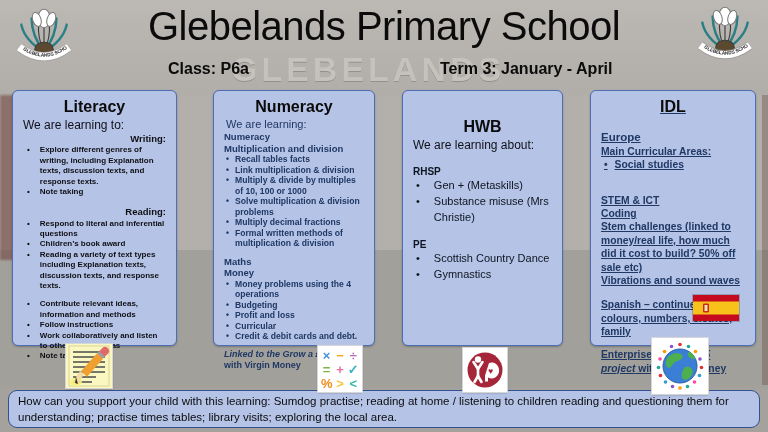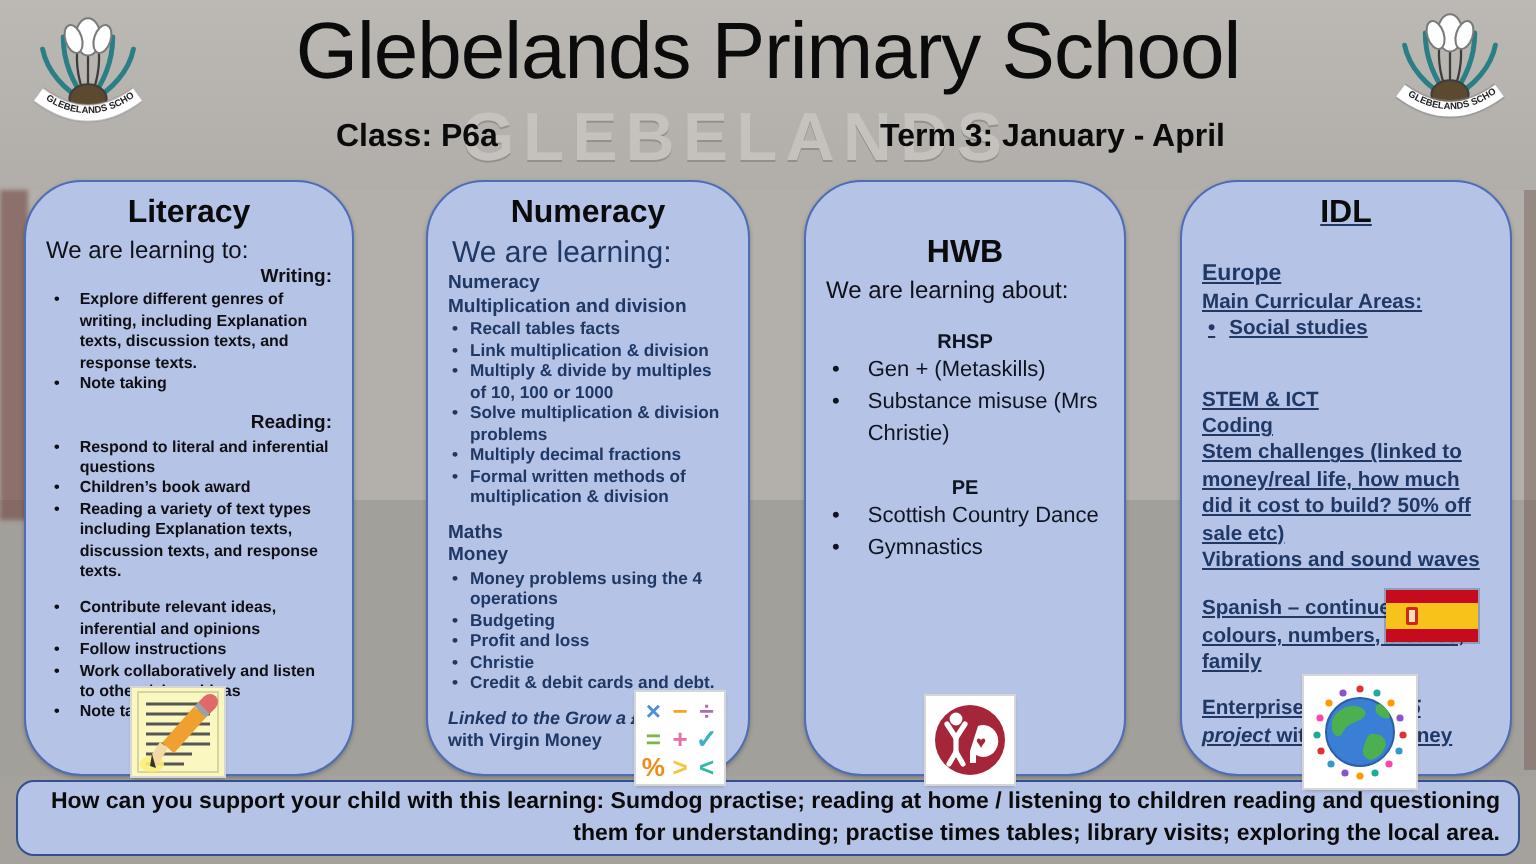--- a/index.html
+++ b/index.html
@@ -27,36 +27,36 @@
     font-size:40px; font-weight:normal; color:#0b0b0b; letter-spacing:-0.5px;
   }
   .sub-label { position:absolute; top:60px; font-size:16px; font-weight:bold; color:#0b0b0b; }
   .class-label { left:168px; }
   .term-label { left:440px; }
   .logo { position:absolute; width:66px; height:68px; }
   .logo-left { left:11px; top:3px; }
   .logo-right { left:692px; top:1px; }
   
   .card {
-    position:absolute; top:90px; height:298px;
+    position:absolute; top:90px; height:256px;
     background:#b4c3e6;
     border:1.5px solid #4d6db5;
-    border-radius:29px;
+    border-radius:6px;
     padding:7px 10px 6px 10px;
     box-shadow:0 1px 2px rgba(0,0,0,.25);
   }
   .card-literacy { left:12px;  width:165px; }
   .card-numeracy { left:213px; width:162px; }
   .card-hwb      { left:402px; width:161px; }
   .card-idl      { left:590px; width:166px; }
   .card-title { text-align:center; font-size:16px; font-weight:bold; color:#0b0b0b; }
   .card-hwb .card-title { margin-top:20px; }
   .card-idl .card-title { margin-bottom:14px; }
   .intro { font-size:12px; color:#101018; margin:2px 0 1px 0; }
-  .card-numeracy .intro { font-size:15px; color:#1f3864; font-weight:normal; padding-left:2px; }
+  .card-numeracy .intro { font-size:11px; color:#1f3864; font-weight:normal; padding-left:2px; }
   
   .blk { color:inherit; }
   .blk .btxt { display:block; }
   .blk.heading .btxt { font-weight:bold; }
   .blk.text .btxt { font-weight:bold; }
   .blk.bullet { display:flex; }
   .blk.bullet::before { content:"•"; flex:0 0 auto; }
   .blk.gap { height:8px; }
   
   .card-literacy { color:#101014; }
@@ -66,21 +66,21 @@
   
   .card-numeracy { color:#1f3864; }
   .card-numeracy .blk { font-size:8.6px; line-height:1.22; font-weight:bold; }
   .card-numeracy .blk.heading { font-size:9.5px; }
   .card-numeracy .blk.bullet::before { margin:0 6px 0 2px; }
   .card-numeracy .blk.gap { height:7px; }
   .num-footer { margin-top:7px; font-size:9px; font-weight:bold; color:#1f3864; line-height:1.25; }
   
   .card-hwb { color:#0e1420; }
   .card-hwb .blk { font-size:11px; line-height:1.45; }
-  .card-hwb .blk.heading { font-size:10px; line-height:1.3;text-align:center; }
+  .card-hwb .blk.heading { font-size:10px; line-height:1.3; }
   .card-hwb .blk.bullet::before { margin:0 14px 0 3px; }
   .card-hwb .blk.gap { height:12px; }
   
   .card-idl { color:#1f3864;text-decoration:underline; }
   .card-idl .blk { font-size:10.3px; line-height:1.3; font-weight:bold; }
   .card-idl .blk.heading.big { font-size:11.5px; }
   .card-idl .blk.bullet { font-weight:bold;text-align:right; }
   .card-idl .blk.bullet::before { margin:0 7px 0 3px; }
   .card-idl .blk.gap { height:11px; }
   .idl-enterprise { margin-top:10px; font-size:10.3px; font-weight:bold; line-height:1.3; width:92%; }
@@ -90,21 +90,21 @@
   .icon-math { left:318px; top:346px; width:44px; height:46px; display:grid; grid-template-columns:repeat(3,1fr); align-items:center; justify-items:center; font-weight:bold; font-size:13px; line-height:1; padding:2px; }
   .icon-hwb { left:463px; top:348px; width:44px; height:44px; display:flex; align-items:center; justify-content:center; }
   .icon-globe { left:652px; top:338px; width:56px; height:56px; display:flex; align-items:center; justify-content:center; }
   .icon-flag { position:absolute; left:102px; top:204px; width:46px; height:26px; z-index:6; box-shadow:0 0 0 1px rgba(0,0,0,.2); }
   
   .bottom-bar {
     position:absolute; left:8px; top:390px; width:752px; height:38px;
     background:#b4c3e6; border:1.5px solid #33508f; border-radius:9px;
     padding:3px 9px; z-index:4;
   }
-  .bottom-bar p { font-size:11.5px; font-weight:bold; color:#0b0b0b; line-height:1.35;text-align:right; }
+  .bottom-bar p { font-size:11.5px; font-weight:normal; color:#0b0b0b; line-height:1.35; }
 </style>
 </head>
 <body>
 
 <div class="bg-band-1"></div>
 <div class="bg-band-2"></div>
 <div class="bg-band-3"></div>
 <div class="bg-maroon"></div>
 <div class="bg-maroon-r"></div>
 <div class="watermark">GLEBELANDS</div>
@@ -202,21 +202,21 @@
       <div class="blk bullet">
         <span class="btxt">Reading a variety of text types including Explanation texts, discussion texts, and response texts.</span>
       </div>
 
       <div class="blk gap">
         <span class="btxt"></span>
       </div>
 
 
       <div class="blk bullet">
-        <span class="btxt">Contribute relevant ideas, inferential and opinions</span>
+        <span class="btxt">Contribute relevant ideas, information and methods</span>
       </div>
 
       <div class="blk bullet">
         <span class="btxt">Follow instructions</span>
       </div>
 
       <div class="blk bullet">
         <span class="btxt">Work collaboratively and listen to others/share ideas</span>
       </div>
 
@@ -281,21 +281,21 @@
 
       <div class="blk bullet">
         <span class="btxt">Budgeting</span>
       </div>
 
       <div class="blk bullet">
         <span class="btxt">Profit and loss</span>
       </div>
 
       <div class="blk bullet">
-        <span class="btxt">Christie</span>
+        <span class="btxt">Curricular</span>
       </div>
 
       <div class="blk bullet">
         <span class="btxt">Credit &amp; debit cards and debt.</span>
       </div>
     </div>
   <div class="num-footer"><i>Linked to the Grow a £5</i><span> project with Virgin Money</span></div>
 </div>
 
 <div class="card card-hwb">

